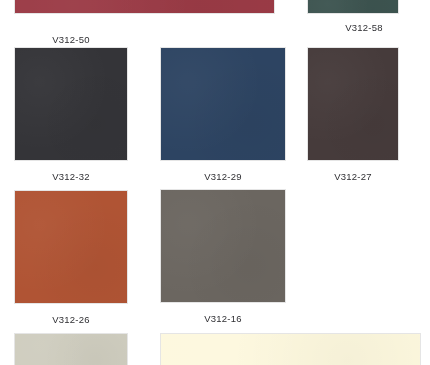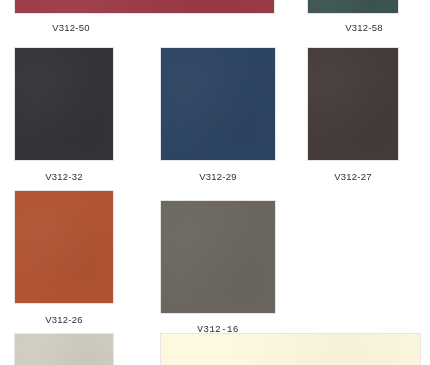--- a/index.html
+++ b/index.html
@@ -52,22 +52,22 @@
     text-align: center;
     font-size: 9.5px;
     line-height: 13px;
     color: #2f2f33;
     letter-spacing: 0.2px;
     margin-top: 9px;
     white-space: nowrap;
   }
 
   
-  .col-1 { left: 14px;  width: 100px; }
-  .col-2 { left: 160px; width: 116px; }
+  .col-1 { left: 14px;  width: 114px; }
+  .col-2 { left: 160px; width: 126px; }
   .col-3 { left: 307px; width: 92px; }
   .col-1-2 { left: 14px;  width: 261px; }   
   .col-2-3 { left: 160px; width: 261px; }   
 
   
   .label-holder {
     position: absolute;
     width: 114px;
     text-align: center;
   }
@@ -79,21 +79,21 @@
 
   <div class="cell col-1-2" style="top:-1px;">
     <div class="chip" id="chip-r1c1" style="height: 15px; background-color: rgb(155, 59, 70);"></div>
   </div>
 
   <div class="cell col-3" style="top:-1px;">
     <div class="chip" id="chip-r1c3" style="height: 15px; background-color: rgb(61, 84, 80);"></div>
   </div>
 
   <div class="label-holder col-1" style="top:21px;">
-    <span class="chip-label" style="margin-top:0;">V312-50</span>
+    <span class="chip-label" style="margin-top:12px;">V312-50</span>
   </div>
 
   <div class="label-holder col-3" style="top:21px;">
     <span class="chip-label" style="margin-top:0;">V312-58</span>
   </div>
 
   <div class="cell col-1" style="top:47px;">
     <div class="chip" id="chip-r2c1" style="height: 114px; background-color: rgb(52, 52, 56);"></div>
     <span class="chip-label">V312-32</span>
   </div>
@@ -106,21 +106,21 @@
   <div class="cell col-3" style="top:47px;">
     <div class="chip" id="chip-r2c3" style="height: 114px; background-color: rgb(70, 59, 59);"></div>
     <span class="chip-label">V312-27</span>
   </div>
 
   <div class="cell col-1" style="top:190px;">
     <div class="chip" id="chip-r3c1" style="height: 114px; background-color: rgb(176, 84, 52);"></div>
     <span class="chip-label">V312-26</span>
   </div>
 
-  <div class="cell col-2" style="top:200px;font-family:Liberation Mono, monospace;">
+  <div class="cell col-2" style="top:189px;">
     <div class="chip" id="chip-r3c2" style="height: 114px; background-color: rgb(107, 102, 96);"></div>
     <span class="chip-label">V312-16</span>
   </div>
 
 
   <div class="cell col-1" style="top:333px;">
     <div class="chip" id="chip-r4c1" style="height: 40px; background-color: rgb(207, 205, 191);"></div>
   </div>
 
   <div class="cell col-2-3" style="top:333px;">

